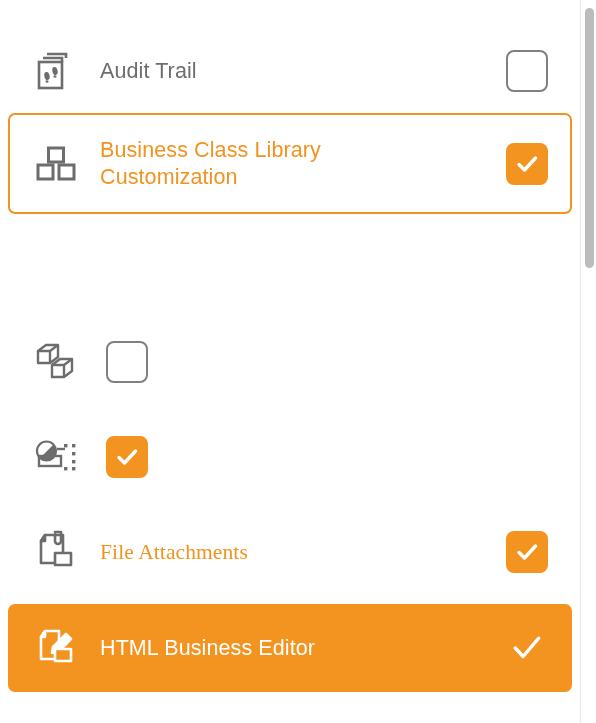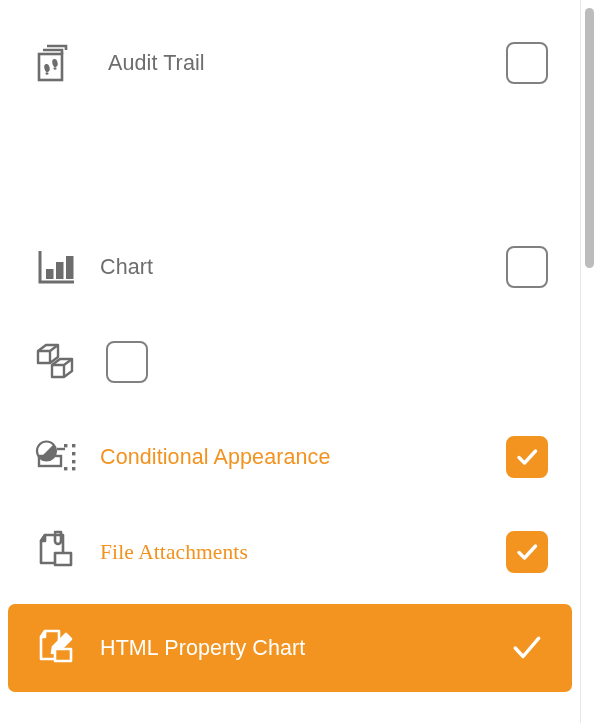--- a/index.html
+++ b/index.html
@@ -133,21 +133,21 @@
     height: 260px;
     background: #bcbcbc;
     border-radius: 5px;
   }
 </style>
 </head>
 <body>
 
 <div id="feature-list">
 
-  <div class="row" style="top:20px;gap:8px;">
+  <div class="row" style="top:28px;">
     <div class="row-icon">
       <svg width="46" height="46" viewBox="0 0 46 46">
         <g fill="none" stroke="#6d6d6d" stroke-width="2.6">
           <path d="M14 6 h19 v4"></path>
           <path d="M10 10 h19 v4"></path>
           <rect x="6" y="14" width="23" height="26"></rect>
         </g>
         <g fill="#6d6d6d">
           <ellipse cx="14" cy="28" rx="2.6" ry="4" transform="rotate(-14 14 28)"></ellipse>
           <ellipse cx="14" cy="33.5" rx="1.5" ry="1.3"></ellipse>
@@ -157,39 +157,41 @@
       </svg>
     </div>
     <div class="row-label">Audit Trail</div>
     <div class="cb-wrap">
       <div class="cb">
         
       </div>
     </div>
   </div>
 
-
-  <div class="row" style="top:224px;">
-    <div class="row-icon">
-      <svg width="46" height="46" viewBox="0 0 46 46">
-        <path d="M7 7 V38 H41" fill="none" stroke="#6d6d6d" stroke-width="3"></path>
-        <g fill="#6d6d6d">
-          <rect x="13" y="25" width="7.5" height="10"></rect>
-          <rect x="23" y="18" width="7.5" height="17"></rect>
-          <rect x="33" y="12" width="7.5" height="23"></rect>
-        </g>
-      </svg>
-    </div>
-    <div class="row-label">Chart</div>
-    <div class="cb-wrap">
-      <div class="cb">
-        
-      </div>
-    </div>
-  </div>
+  <div class="row focused" style="top:113px; height:101px;">
+    <div class="row-icon">
+      <svg width="46" height="46" viewBox="0 0 46 46">
+        <g fill="none" stroke="#6d6d6d" stroke-width="3">
+          <rect x="15.5" y="7" width="15" height="14"></rect>
+          <rect x="5" y="24" width="15" height="14"></rect>
+          <rect x="26" y="24" width="15" height="14"></rect>
+        </g>
+      </svg>
+    </div>
+    <div class="row-label on">Business Class Library
+Customization</div>
+    <div class="cb-wrap">
+      <div class="cb checked">
+        <svg class="tick" width="26" height="26" viewBox="0 0 26 26">
+          <path d="M5 13.5 L10.5 19 L21.5 7" fill="none" stroke="#ffffff" stroke-width="3.4" stroke-linecap="round" stroke-linejoin="round"></path>
+        </svg>
+      </div>
+    </div>
+  </div>
+
 
   <div class="row" style="top:319px;">
     <div class="row-icon">
       <svg width="46" height="46" viewBox="0 0 46 46">
         <g fill="none" stroke="#6d6d6d" stroke-width="2.4" stroke-linejoin="round">
           <path d="M5 12 L13 6 L25 6 L25 18 L17 24 L5 24 Z"></path>
           <path d="M5 12 L17 12 L25 6"></path>
           <path d="M17 12 L17 24"></path>
           <path d="M19 26 L27 20 L39 20 L39 32 L31 38 L19 38 Z"></path>
           <path d="M19 26 L31 26 L39 20"></path>
@@ -215,21 +217,20 @@
         <g fill="#6d6d6d">
           <rect x="33" y="10" width="3.4" height="3.4"></rect>
           <rect x="41" y="10" width="3.4" height="3.4"></rect>
           <rect x="41" y="18" width="3.4" height="3.4"></rect>
           <rect x="41" y="26" width="3.4" height="3.4"></rect>
           <rect x="41" y="33" width="3.4" height="3.4"></rect>
           <rect x="33" y="33" width="3.4" height="3.4"></rect>
         </g>
       </svg>
     </div>
-    <div class="row-label on">Conditional Appearance</div>
     <div class="cb-wrap">
       <div class="cb checked">
         <svg class="tick" width="26" height="26" viewBox="0 0 26 26">
           <path d="M5 13.5 L10.5 19 L21.5 7" fill="none" stroke="#ffffff" stroke-width="3.4" stroke-linecap="round" stroke-linejoin="round"></path>
         </svg>
       </div>
     </div>
   </div>
 
   <div class="row" style="top:509px;font-family:Liberation Serif, serif;">
@@ -257,21 +258,21 @@
     <div class="row-icon">
       <svg width="46" height="46" viewBox="0 0 46 46">
         <g fill="none" stroke="#ffffff" stroke-width="2.6" stroke-linejoin="round">
           <path d="M12 6 H26 V34 H8 V12 Z"></path>
           <path d="M12 6 L8 12 H12 Z" fill="#ffffff"></path>
           <path d="M20 22 L33 9 L38 14 L25 27 L19 28 Z" fill="#ffffff" stroke="#ffffff"></path>
           <rect x="22" y="24" width="16" height="12" fill="#F2941F" stroke="#ffffff"></rect>
         </g>
       </svg>
     </div>
-    <div class="row-label inv">HTML Property Chart</div>
+    <div class="row-label inv">HTML Business Editor</div>
     <div class="cb-wrap">
       <div class="cb bare">
         <svg class="tick" width="34" height="34" viewBox="0 0 26 26">
           <path d="M4 13 L10 19.5 L22 5.5" fill="none" stroke="#ffffff" stroke-width="2.6" stroke-linecap="round" stroke-linejoin="round"></path>
         </svg>
       </div>
     </div>
   </div>
 
 </div>

